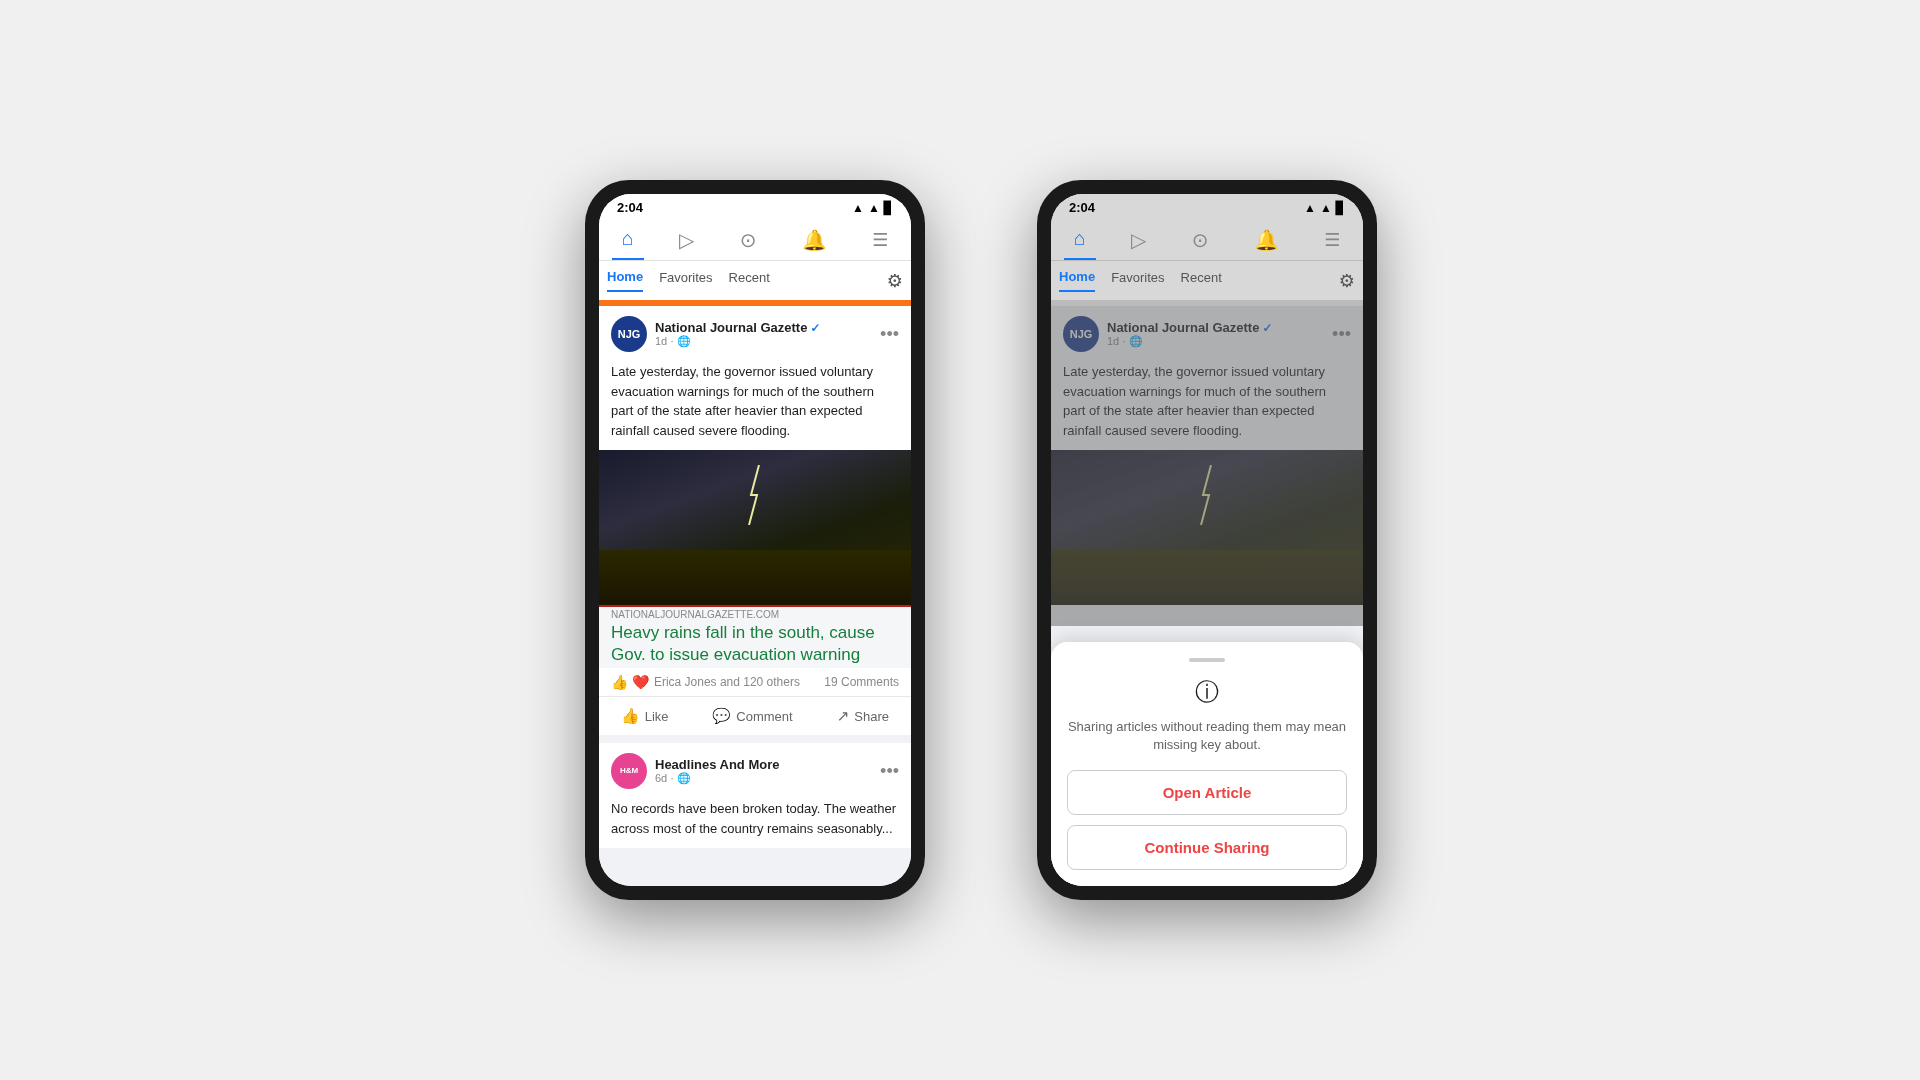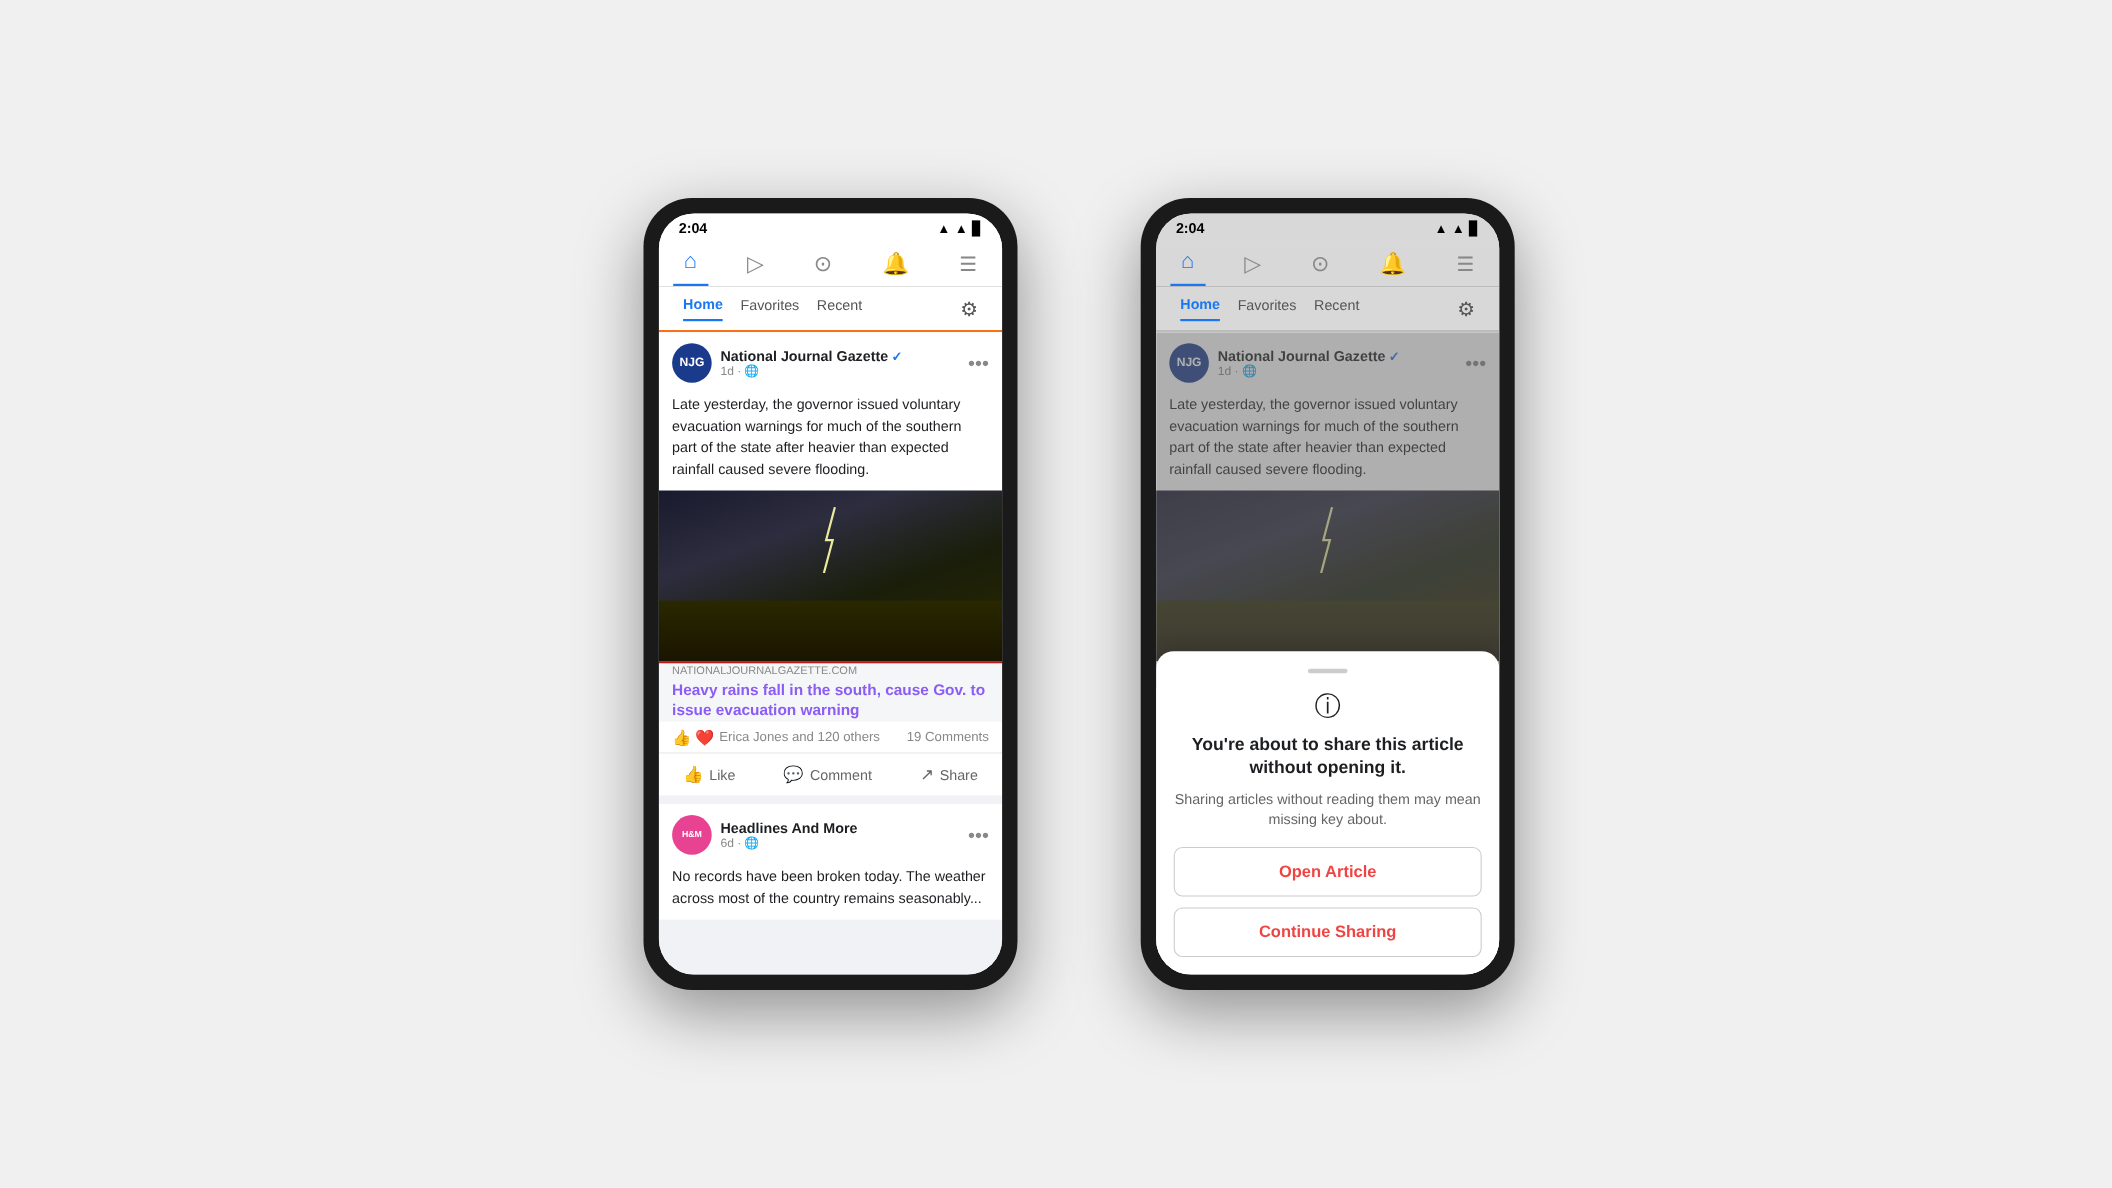--- a/index.html
+++ b/index.html
@@ -75,23 +75,23 @@
     }
     .fb-nav-item.active { border-bottom: 2px solid #1877f2; }
     .fb-nav-icon { font-size: 20px; color: #888; }
     .fb-nav-item.active .fb-nav-icon { color: #1877f2; }
     .menu-icon { font-size: 18px; color: #888; }
 
     
     .fb-tabs {
       display: flex;
       align-items: center;
-      padding: 8px 22px;
-      background: #fff;
-      border-bottom: 2px solid #f97316;
+      padding: 8px 8px;
+      background: #fff;
+      border-bottom: 6px solid #f97316;
       flex-shrink: 0;
       gap: 16px;
     }
     .fb-tab {
       font-size: 13px;
       color: #555;
       padding-bottom: 6px;
       cursor: pointer;
     }
     .fb-tab.active {
@@ -173,21 +173,21 @@
       position: absolute;
       top: 0; left: 0; right: 0; bottom: 0;
       background: linear-gradient(160deg, #1a1a2e 0%, #2d2d3f 30%, #1a1e0a 60%, #2a2800 100%);
     }
     .link-preview {
       border-top: 2px solid #b91c1c;
       padding: 2px 12px;
       background: #f5f6f7;
     }
     .link-source { font-size: 10px; color: #888; text-transform: uppercase; margin-bottom: 2px; }
-    .link-title { font-size: 14px; font-weight: 700; color: #8b5cf6; line-height: 1.3; }
+    .link-title { font-size: 17px; font-weight: 400; color: #15803d; line-height: 1.3; }
     .post-reactions {
       padding: 6px 12px;
       display: flex;
       justify-content: space-between;
       align-items: center;
       font-size: 12px;
       color: #888;
       border-bottom: 1px solid #e8e8e8;
     }
     .reaction-emojis { display: flex; align-items: center; gap: 4px; }
@@ -450,21 +450,20 @@
             </svg>
             <div style="position:absolute;bottom:0;left:0;right:0;height:55px;background:linear-gradient(180deg,#2a2800 0%,#1a1500 100%);"></div>
           </div>
         </div>
 
         <div class="modal-overlay" style="height:calc(100% - 260px);"></div>
 
         <div class="modal-sheet">
           <div class="modal-drag-handle"></div>
           <div class="modal-info-icon">ⓘ</div>
-          <div class="modal-title">You're about to share this article without opening it.</div>
           <div class="modal-subtitle">Sharing articles without reading them may mean missing key about.</div>
           <button class="modal-btn">Open Article</button>
           <button class="modal-btn">Continue Sharing</button>
         </div>
       </div>
     </div>
   </div>
 
 </div>
 

